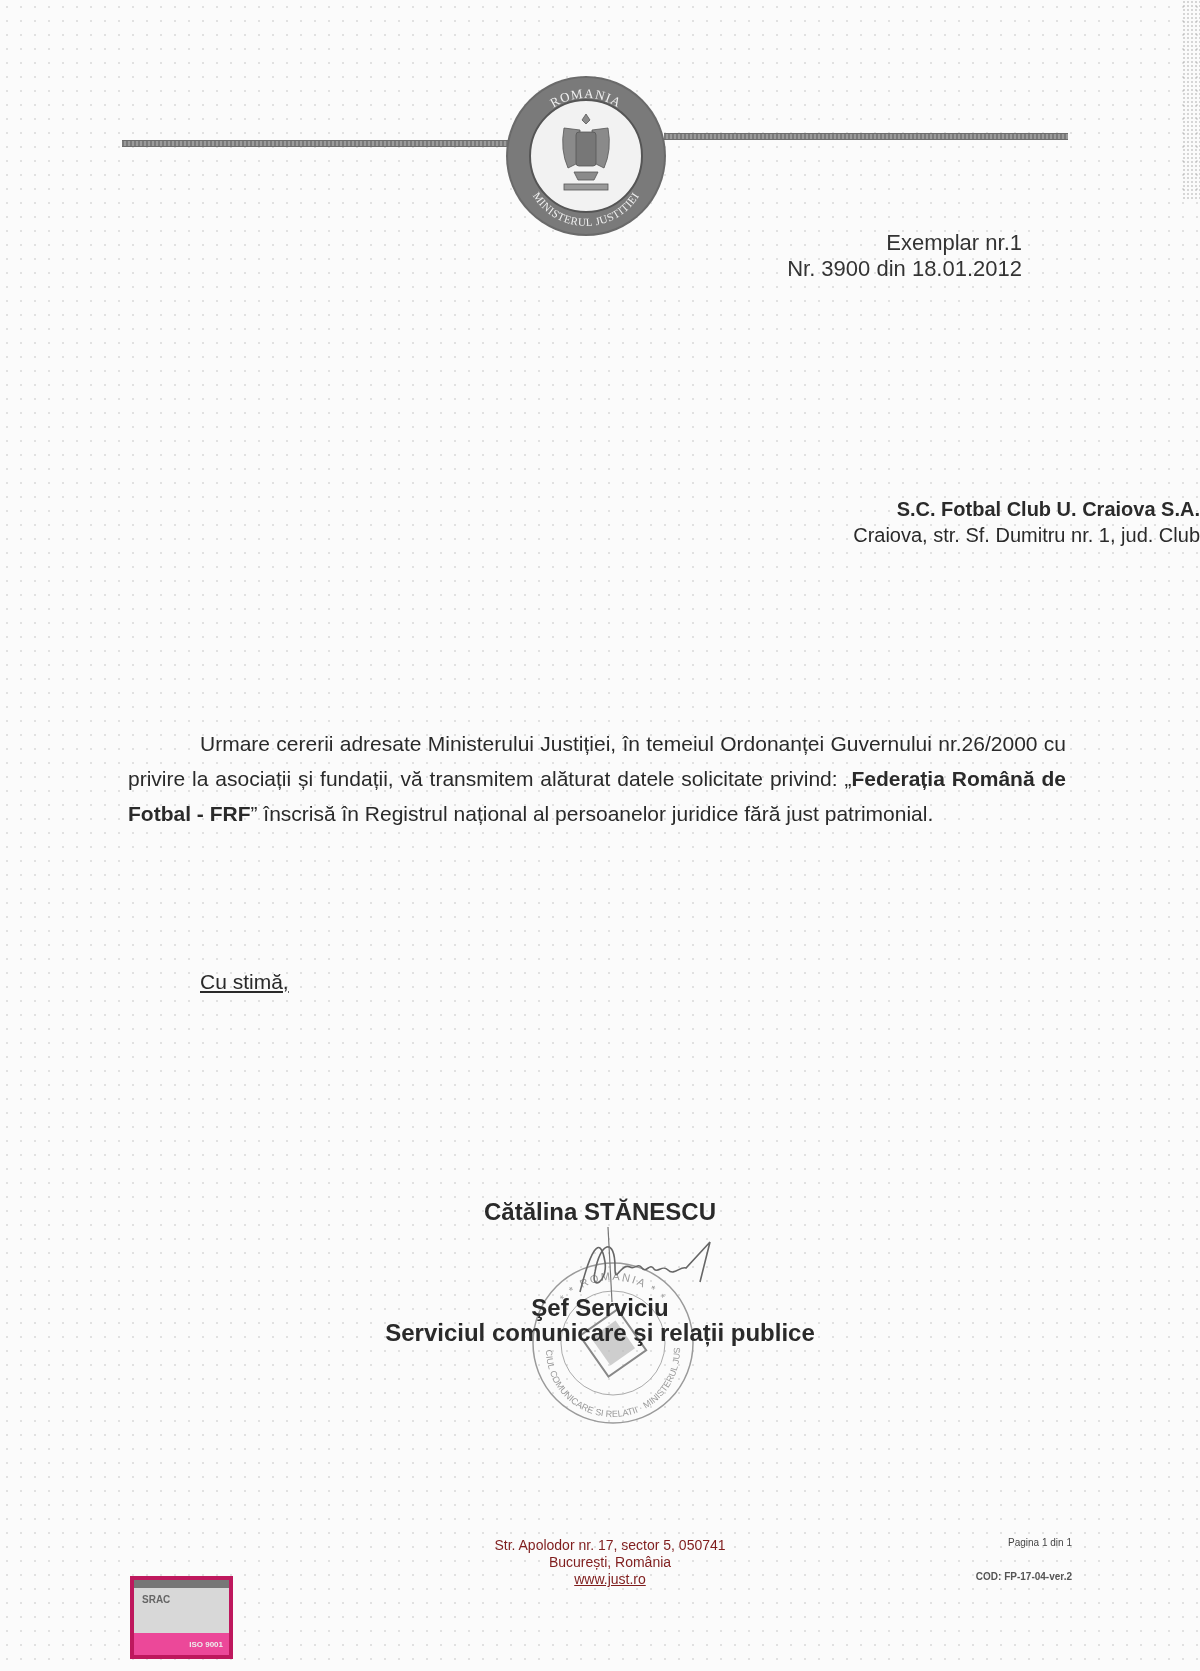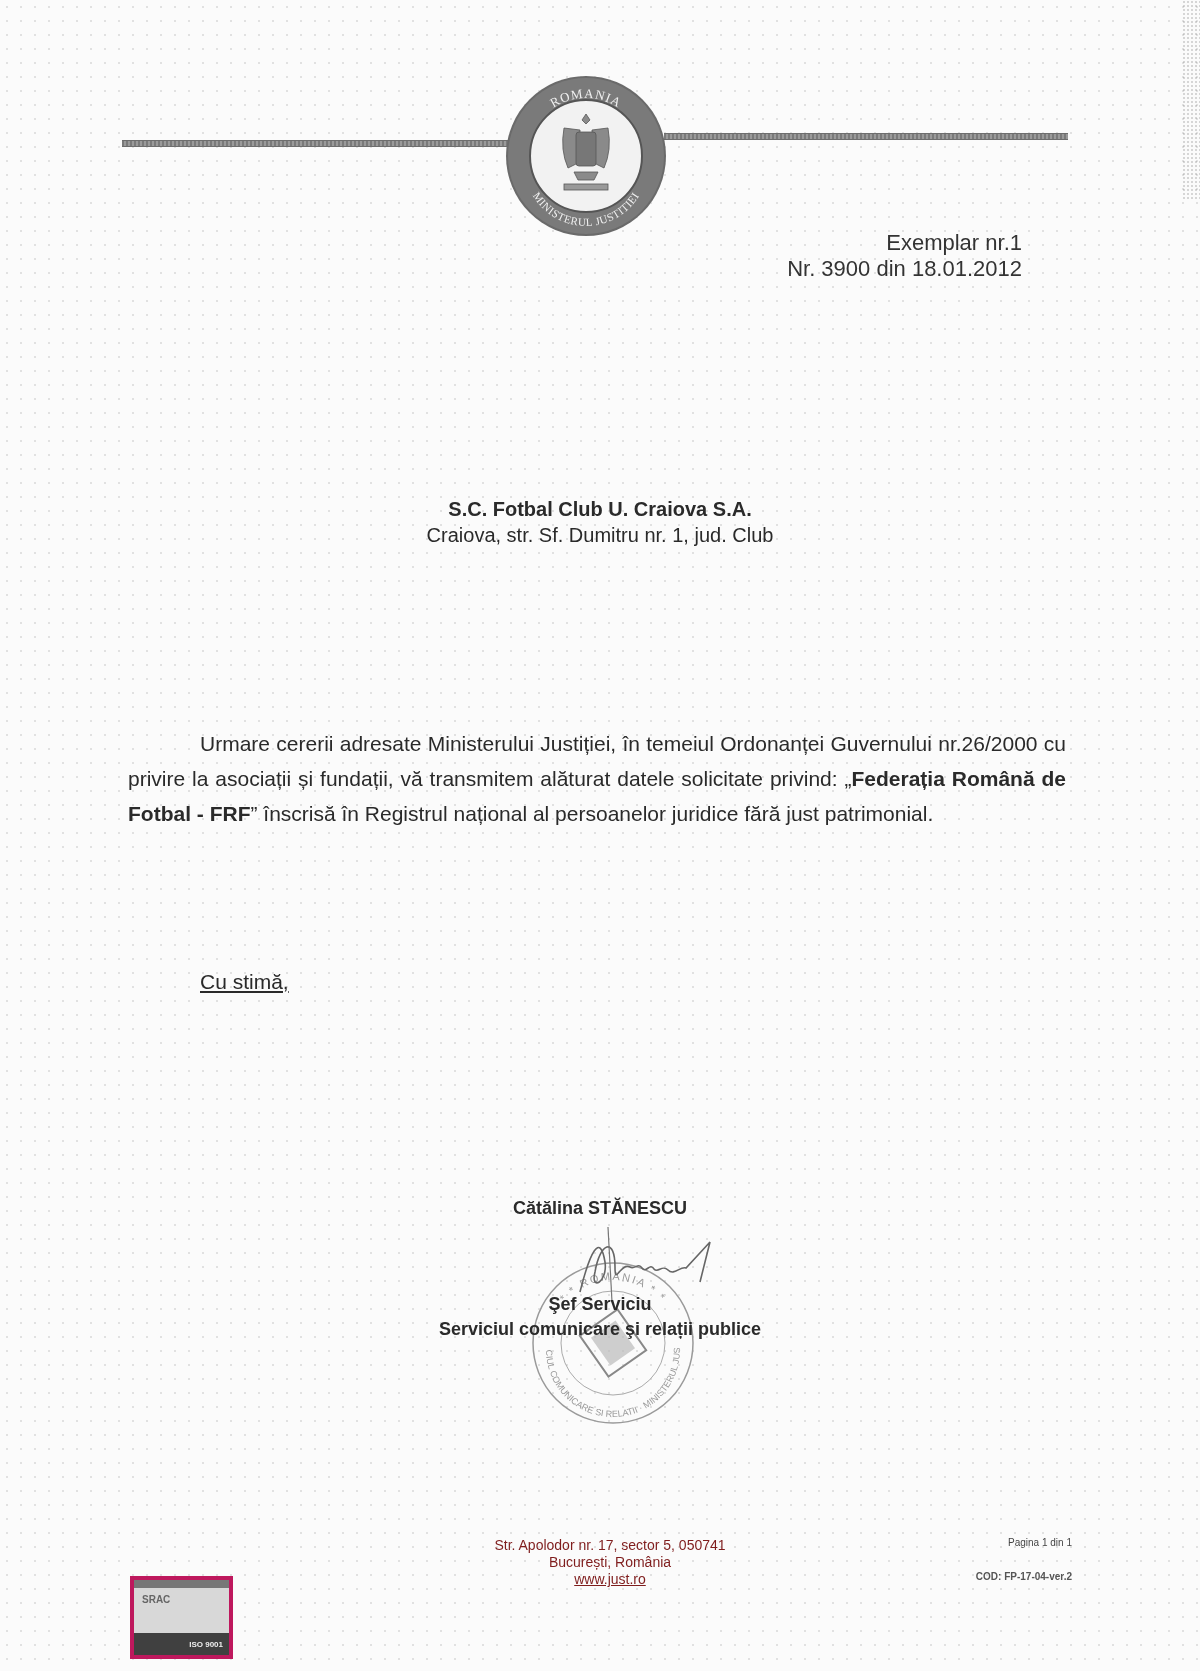--- a/index.html
+++ b/index.html
@@ -13,38 +13,38 @@
     color:#2a2a2a;
   }
   .abs { position:absolute; }
   .hr-line {
     position:absolute; height:5px;
     background: repeating-linear-gradient(90deg,#7a7a7a 0 2px,#9a9a9a 2px 4px);
     border-top:1px solid #6d6d6d; border-bottom:1px solid #6d6d6d;
   }
   .seal { left:502px; top:72px; width:168px; height:168px; }
   .ref { right:178px; text-align:right; font-size:22px; color:#333; line-height:26px; }
-  .recipient { left:0; width:1200px; text-align:center; }
+  .recipient { left:0; width:1200px; text-align:right; }
   .rec-name { top:498px; font-size:20px; font-weight:bold; }
   .rec-addr { top:524px; font-size:20px; }
   .body-text {
     left:128px; top:726px; width:938px; font-size:21px; line-height:35px;
     text-align:justify; text-indent:72px;
   }
   .body-text b { font-weight:bold; }
   .closing { left:200px; top:970px; font-size:21px;text-decoration:underline; }
-  .sig-block { left:0; width:1200px; text-align:center; font-weight:bold; font-size:18px; }
+  .sig-block { left:0; width:1200px; text-align:center; font-weight:bold; font-size:24px; }
   .stamp { left:528px; top:1258px; width:170px; height:170px; }
   .signature { left:560px; top:1222px; width:170px; height:90px; }
   .footer-addr { left:420px; width:380px; text-align:center; font-size:14px; color:#7f1d1d; line-height:17px; top:1537px; }
   .footer-addr .link { text-decoration:underline; }
   .footer-right { right:128px; text-align:right; font-size:10px; color:#444; }
   .cert-logo { left:130px; top:1560px; width:95px; height:75px; background:#d8d8d8; border:4px solid #be185d;margin-top:16px; }
   .cert-logo .top { height:8px; background:#777; }
-  .cert-logo .bottom { position:absolute; bottom:0; left:0; right:0; height:22px; background:#404040; color:#eee; font-size:7px; display:flex; align-items:center; justify-content:flex-end; padding-right:6px; font-weight:bold; }
+  .cert-logo .bottom { position:absolute; bottom:0; left:0; right:0; height:22px; background:#ec4899; color:#eee; font-size:7px; display:flex; align-items:center; justify-content:flex-end; padding-right:6px; font-weight:bold; }
   .cert-logo .iso { font-size:8px; }
   .edge-strip { right:0; top:0; width:18px; height:200px;
     background-image: radial-gradient(circle, rgba(0,0,0,0.25) 0.7px, transparent 1px);
     background-size:4px 4px; opacity:0.6; }
 </style>
 </head>
 <body>
 
 <div class="hr-line" style="left:122px; top:140px; width:388px;"></div>
 <div class="hr-line" style="left:664px; top:133px; width:404px;"></div>

